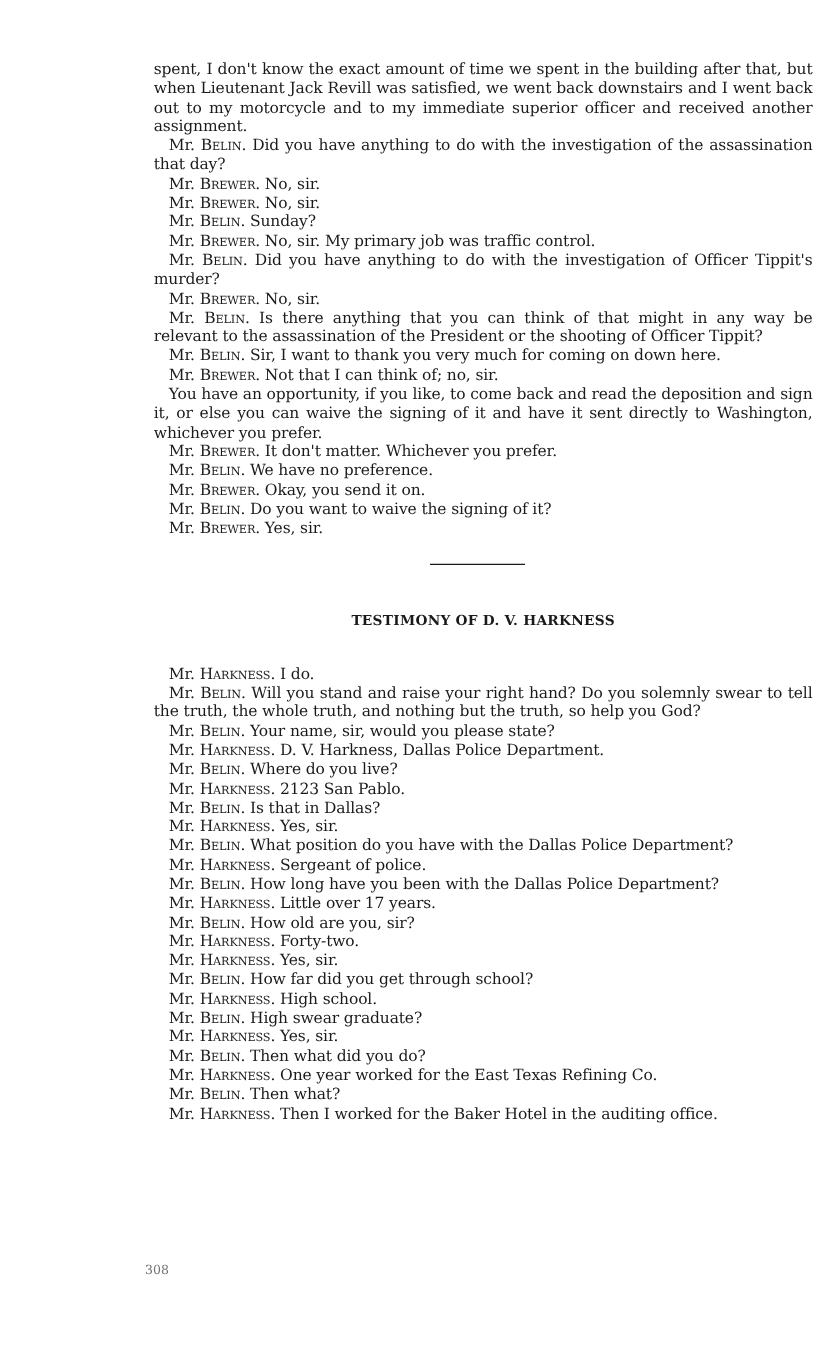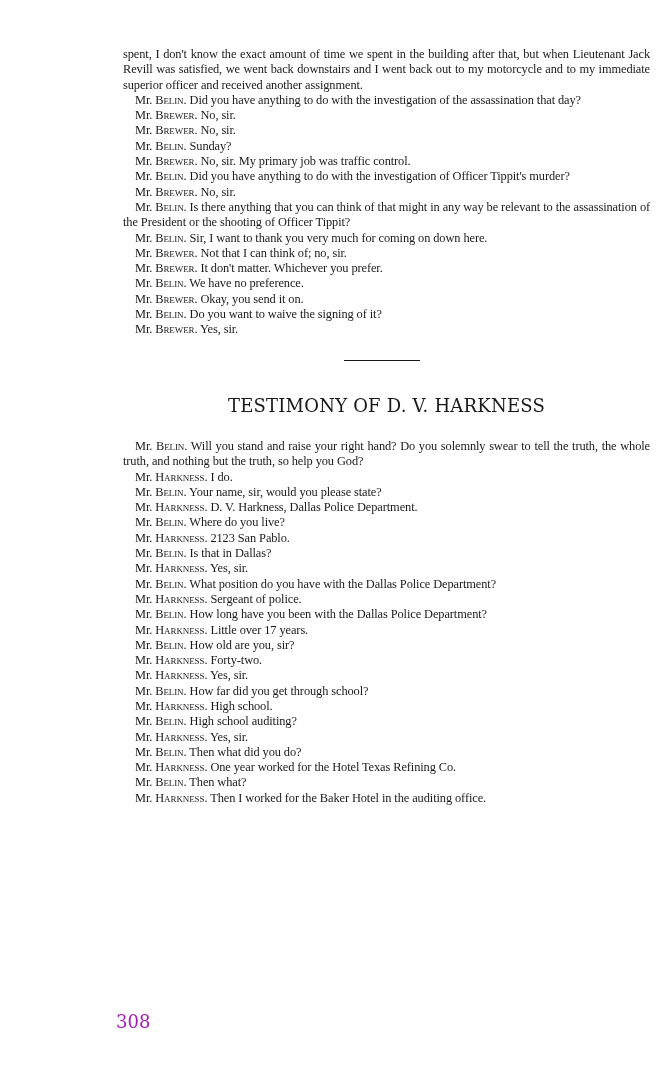--- a/index.html
+++ b/index.html
@@ -3,78 +3,79 @@
 <meta charset="utf-8">
 <style>
   html, body { margin: 0; padding: 0; background: #ffffff; }
   body { width: 662px; height: 1081px; position: relative; overflow: hidden; }
   .page {
     position: absolute; left: 123px; top: 47px; width: 527px;
     font-family: "DejaVu Serif", "Liberation Serif", serif;
     font-size: 12.4px; line-height: 15.3px; color: #1a1a1a;
     letter-spacing: -0.1px;
   }
-  .para { margin: 0; text-align: justify; text-indent: 12px; font-family: Liberation Serif, serif; }
+  .para { margin: 0; text-align: justify; text-indent: 12px; }
   .para.noindent { text-indent: 0; }
   .sp { font-variant: small-caps; }
   .rule-wrap { height: 46px; position: relative; }
   .rule { position: absolute; left: 221px; top: 22px; width: 76px; height: 0; border-top: 1.6px solid #1a1a1a; }
-  .heading { text-align: center; font-weight: normal; margin: 14px 0 12px 0; letter-spacing: 0.2px; font-size: 18px; }
+  .heading { text-align: center; font-weight: bold; margin: 14px 0 12px 0; letter-spacing: 0.2px; font-size: 11px; }
   .gap { height: 14px; }
-  .folio { position: absolute; left: 116px; top: 1011px; font-family: "DejaVu Serif", "Liberation Serif", serif; font-size: 18px; color: #a21caf; }
+  .folio { position: absolute; left: 116px; top: 1011px; font-family: "DejaVu Serif", "Liberation Serif", serif; font-size: 10px; color: #737373; }
 </style>
 </head>
 <body>
 
 <div class="page">
   <p class="para noindent">spent, I don't know the exact amount of time we spent in the building after that, but when Lieutenant Jack Revill was satisfied, we went back downstairs and I went back out to my motorcycle and to my immediate superior officer and received another assignment.</p>
   <div id="part1">
       <p class="para"><span>Mr.</span> <span class="sp">Belin.</span> <span>Did you have anything to do with the investigation of the assassination that day?</span></p>
       <p class="para"><span>Mr.</span> <span class="sp">Brewer.</span> <span>No, sir.</span></p>
       <p class="para"><span>Mr.</span> <span class="sp">Brewer.</span> <span>No, sir.</span></p>
       <p class="para"><span>Mr.</span> <span class="sp">Belin.</span> <span>Sunday?</span></p>
       <p class="para"><span>Mr.</span> <span class="sp">Brewer.</span> <span>No, sir.  My primary job was traffic control.</span></p>
       <p class="para"><span>Mr.</span> <span class="sp">Belin.</span> <span>Did you have anything to do with the investigation of Officer Tippit's murder?</span></p>
       <p class="para"><span>Mr.</span> <span class="sp">Brewer.</span> <span>No, sir.</span></p>
       <p class="para"><span>Mr.</span> <span class="sp">Belin.</span> <span>Is there anything that you can think of that might in any way be relevant to the assassination of the President or the shooting of Officer Tippit?</span></p>
       <p class="para"><span>Mr.</span> <span class="sp">Belin.</span> <span>Sir, I want to thank you very much for coming on down here.</span></p>
       <p class="para"><span>Mr.</span> <span class="sp">Brewer.</span> <span>Not that I can think of; no, sir.</span></p>
     </div>
+  <p class="para">You have an opportunity, if you like, to come back and read the deposition and sign it, or else you can waive the signing of it and have it sent directly to Washington, whichever you prefer.</p>
   <div id="part2">
       <p class="para"><span>Mr.</span> <span class="sp">Brewer.</span> <span>It don't matter.  Whichever you prefer.</span></p>
       <p class="para"><span>Mr.</span> <span class="sp">Belin.</span> <span>We have no preference.</span></p>
       <p class="para"><span>Mr.</span> <span class="sp">Brewer.</span> <span>Okay, you send it on.</span></p>
       <p class="para"><span>Mr.</span> <span class="sp">Belin.</span> <span>Do you want to waive the signing of it?</span></p>
       <p class="para"><span>Mr.</span> <span class="sp">Brewer.</span> <span>Yes, sir.</span></p>
     </div>
   <div class="rule-wrap">
     <div class="rule"></div>
   </div>
   <div class="heading">TESTIMONY OF D. V. HARKNESS</div>
   <div class="gap"></div>
   <div id="part3">
+      <p class="para"><span>Mr.</span> <span class="sp">Harkness.</span> <span>I do.</span></p>
       <p class="para"><span>Mr.</span> <span class="sp">Belin.</span> <span>Will you stand and raise your right hand?  Do you solemnly swear to tell the truth, the whole truth, and nothing but the truth, so help you God?</span></p>
-      <p class="para"><span>Mr.</span> <span class="sp">Harkness.</span> <span>I do.</span></p>
       <p class="para"><span>Mr.</span> <span class="sp">Belin.</span> <span>Your name, sir, would you please state?</span></p>
       <p class="para"><span>Mr.</span> <span class="sp">Harkness.</span> <span>D. V. Harkness, Dallas Police Department.</span></p>
       <p class="para"><span>Mr.</span> <span class="sp">Belin.</span> <span>Where do you live?</span></p>
       <p class="para"><span>Mr.</span> <span class="sp">Harkness.</span> <span>2123 San Pablo.</span></p>
       <p class="para"><span>Mr.</span> <span class="sp">Belin.</span> <span>Is that in Dallas?</span></p>
       <p class="para"><span>Mr.</span> <span class="sp">Harkness.</span> <span>Yes, sir.</span></p>
       <p class="para"><span>Mr.</span> <span class="sp">Belin.</span> <span>What position do you have with the Dallas Police Department?</span></p>
       <p class="para"><span>Mr.</span> <span class="sp">Harkness.</span> <span>Sergeant of police.</span></p>
       <p class="para"><span>Mr.</span> <span class="sp">Belin.</span> <span>How long have you been with the Dallas Police Department?</span></p>
       <p class="para"><span>Mr.</span> <span class="sp">Harkness.</span> <span>Little over 17 years.</span></p>
       <p class="para"><span>Mr.</span> <span class="sp">Belin.</span> <span>How old are you, sir?</span></p>
       <p class="para"><span>Mr.</span> <span class="sp">Harkness.</span> <span>Forty-two.</span></p>
       <p class="para"><span>Mr.</span> <span class="sp">Harkness.</span> <span>Yes, sir.</span></p>
       <p class="para"><span>Mr.</span> <span class="sp">Belin.</span> <span>How far did you get through school?</span></p>
       <p class="para"><span>Mr.</span> <span class="sp">Harkness.</span> <span>High school.</span></p>
-      <p class="para"><span>Mr.</span> <span class="sp">Belin.</span> <span>High school auditing?</span></p>
+      <p class="para"><span>Mr.</span> <span class="sp">Belin.</span> <span>High swear graduate?</span></p>
       <p class="para"><span>Mr.</span> <span class="sp">Harkness.</span> <span>Yes, sir.</span></p>
       <p class="para"><span>Mr.</span> <span class="sp">Belin.</span> <span>Then what did you do?</span></p>
-      <p class="para"><span>Mr.</span> <span class="sp">Harkness.</span> <span>One year worked for the Hotel Texas Refining Co.</span></p>
+      <p class="para"><span>Mr.</span> <span class="sp">Harkness.</span> <span>One year worked for the East Texas Refining Co.</span></p>
       <p class="para"><span>Mr.</span> <span class="sp">Belin.</span> <span>Then what?</span></p>
       <p class="para"><span>Mr.</span> <span class="sp">Harkness.</span> <span>Then I worked for the Baker Hotel in the auditing office.</span></p>
     </div>
 </div>
 
 <div class="folio">308</div>
 
 </body></html>

